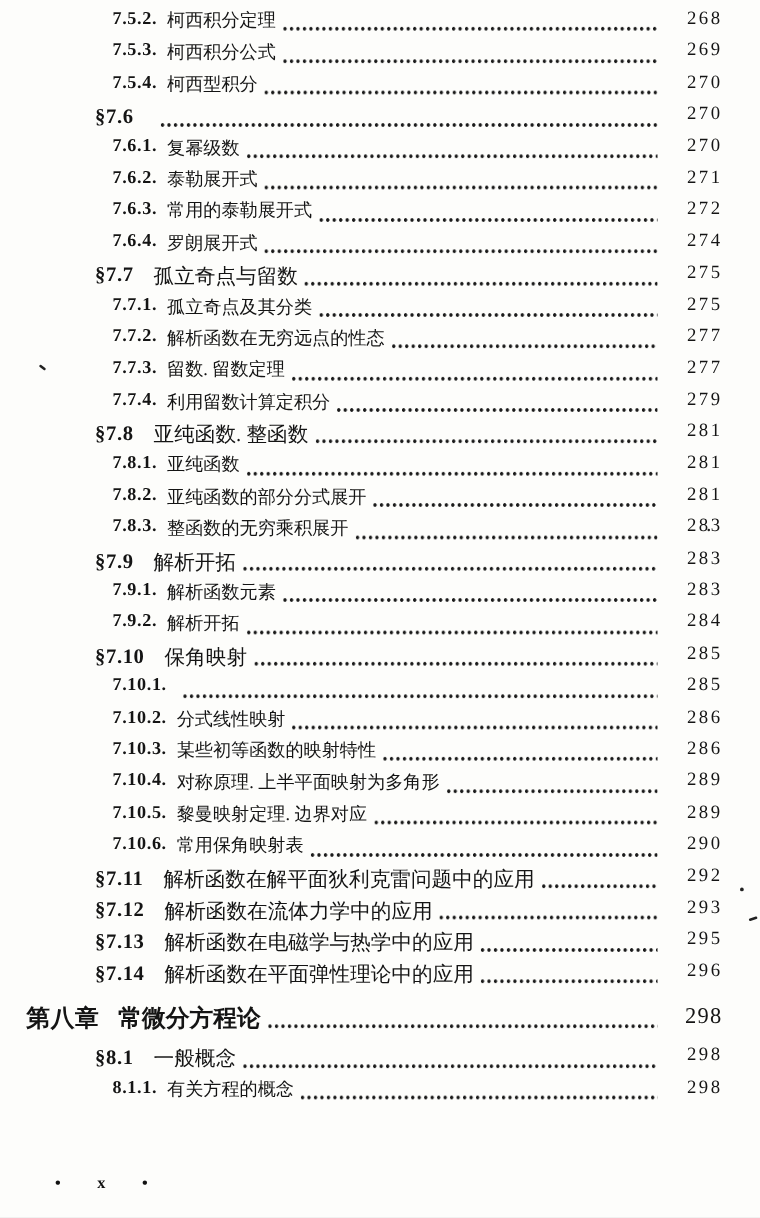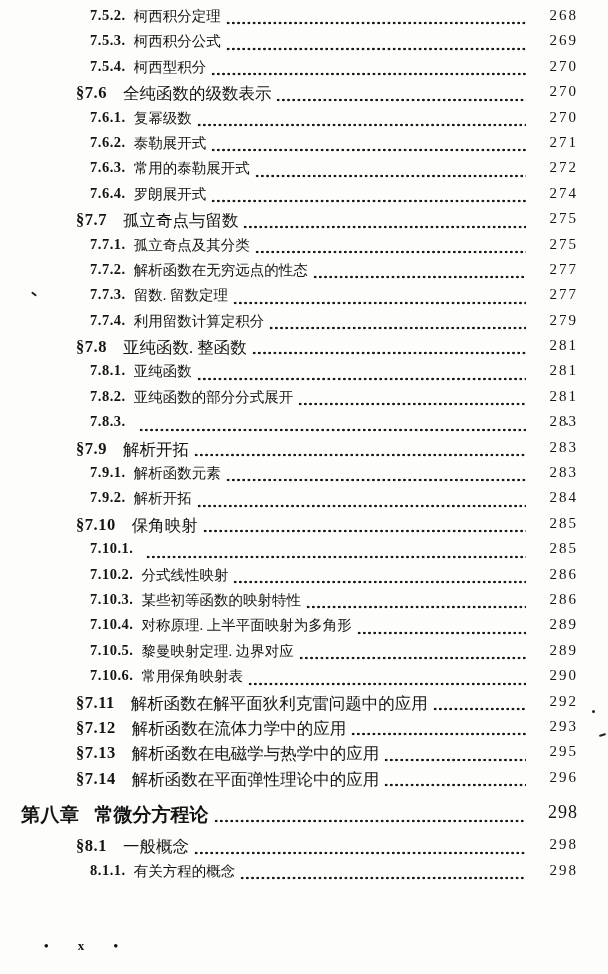--- a/index.html
+++ b/index.html
@@ -118,21 +118,20 @@
       <span class="pageno">269</span>
     </div>
       <div class="toc-row level-sub">
       <span class="num">7.5.4.</span>
       <span class="title">柯西型积分</span>
       <span class="leader"></span>
       <span class="pageno">270</span>
     </div>
       <div class="toc-row level-section">
       <span class="num">§7.6</span>
-      <span class="title">全纯函数的级数表示</span>
       <span class="leader"></span>
       <span class="pageno">270</span>
     </div>
       <div class="toc-row level-sub">
       <span class="num">7.6.1.</span>
       <span class="title">复幂级数</span>
       <span class="leader"></span>
       <span class="pageno">270</span>
     </div>
       <div class="toc-row level-sub">
@@ -196,20 +195,21 @@
       <span class="pageno">281</span>
     </div>
       <div class="toc-row level-sub">
       <span class="num">7.8.2.</span>
       <span class="title">亚纯函数的部分分式展开</span>
       <span class="leader"></span>
       <span class="pageno">281</span>
     </div>
       <div class="toc-row level-sub">
       <span class="num">7.8.3.</span>
+      <span class="title">整函数的无穷乘积展开</span>
       <span class="leader"></span>
       <span class="pageno">283</span>
     </div>
       <div class="toc-row level-section">
       <span class="num">§7.9</span>
       <span class="title">解析开拓</span>
       <span class="leader"></span>
       <span class="pageno">283</span>
     </div>
       <div class="toc-row level-sub">

